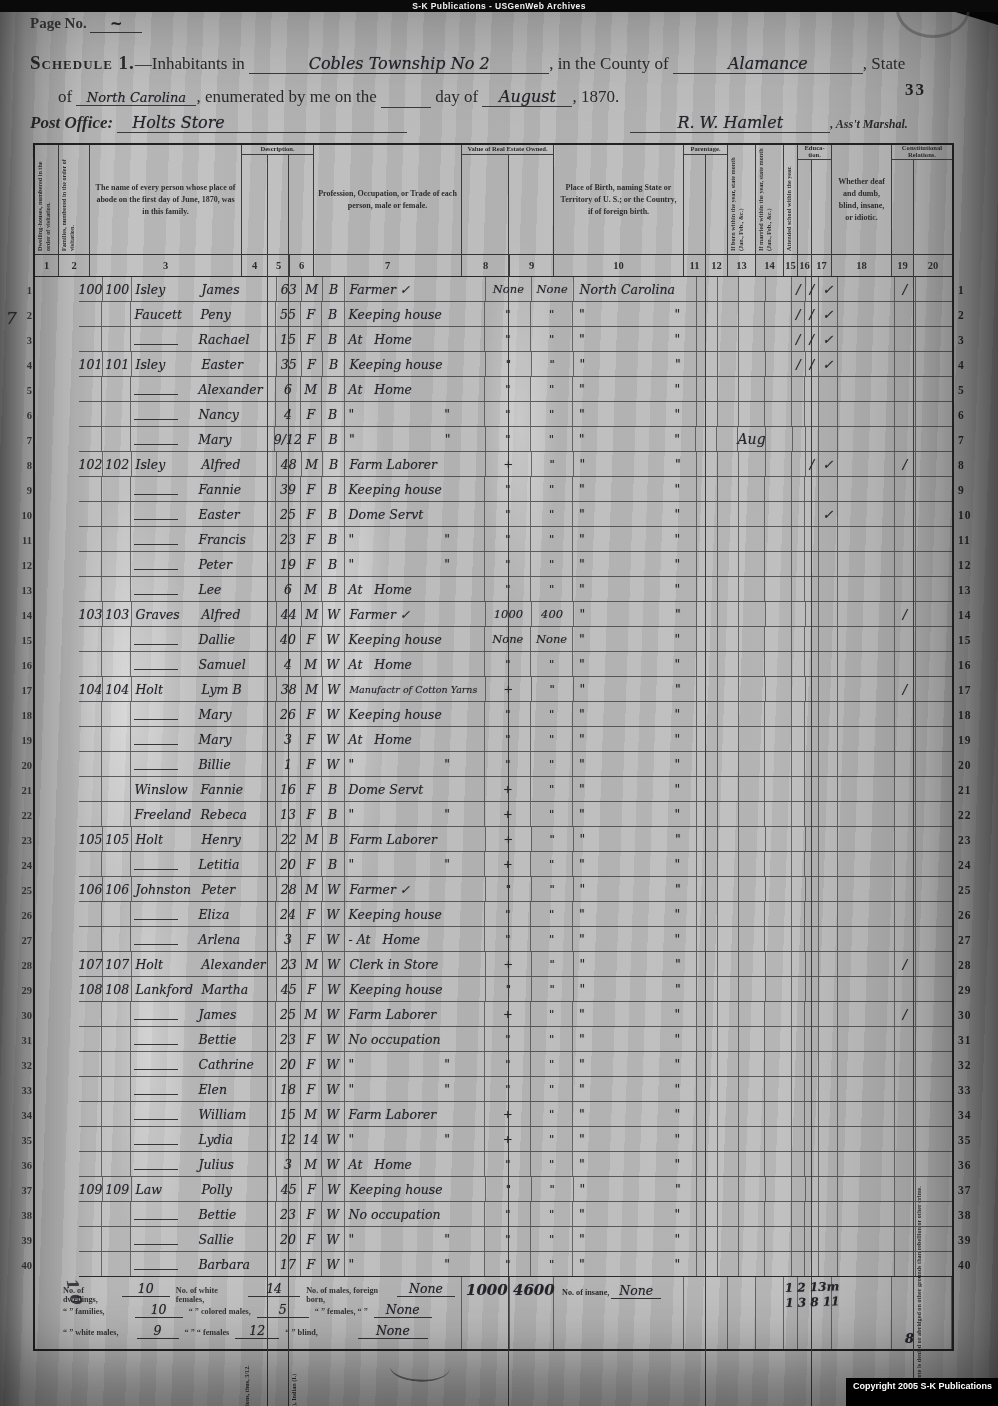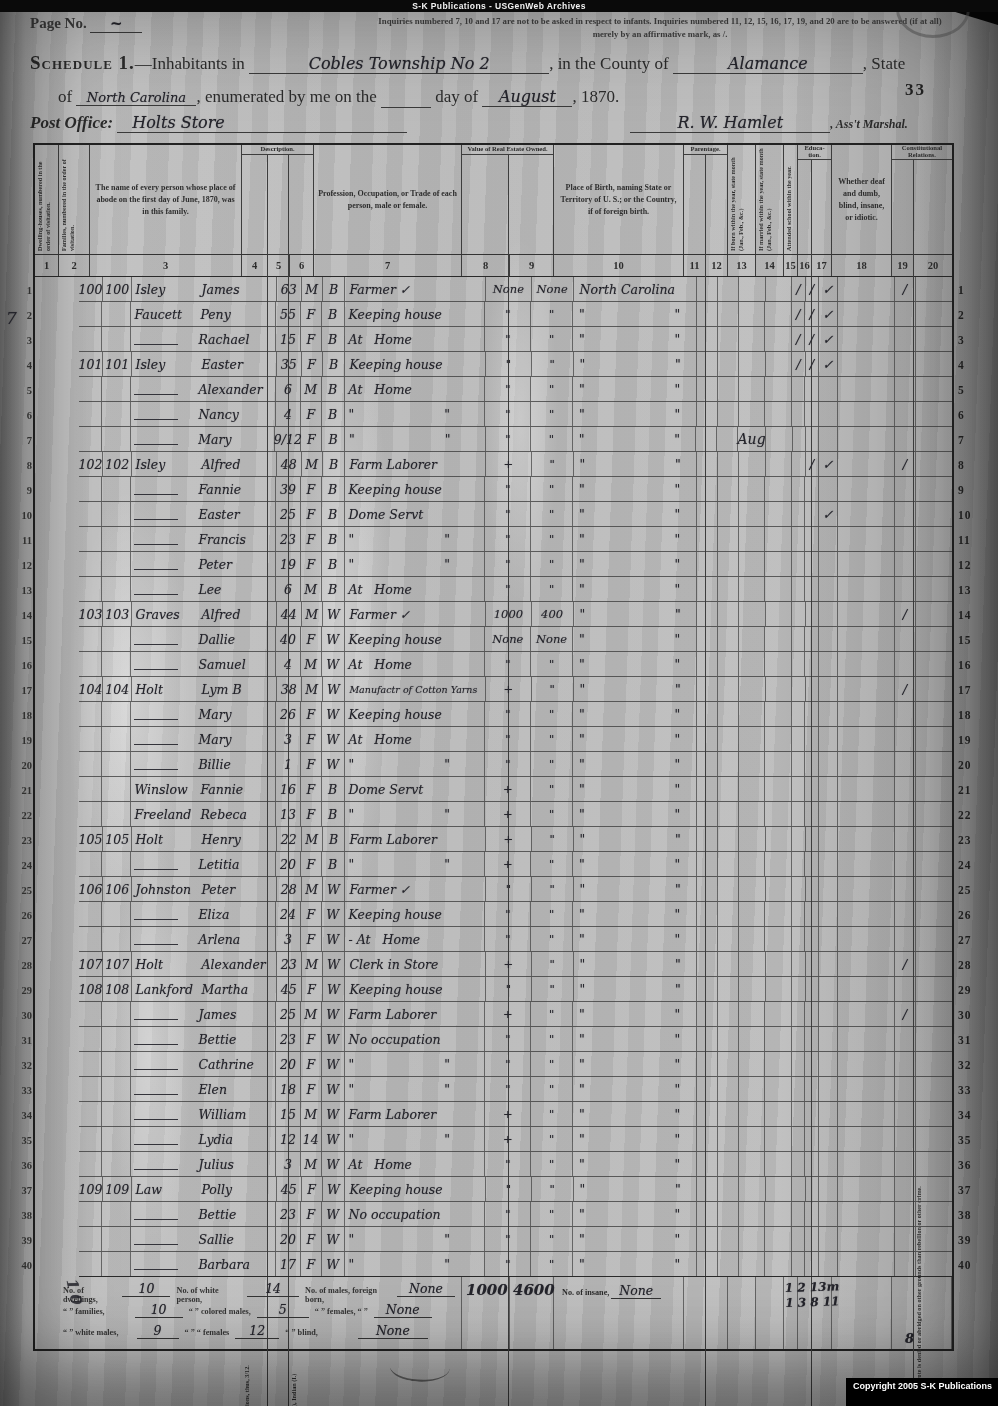--- a/index.html
+++ b/index.html
@@ -123,24 +123,20 @@
 
   <div class="topbar">S-K Publications - USGenWeb Archives</div>
   <div class="corner-wedge"></div>
   <div class="stamp"></div>
 
   <div class="pageno">
     <span>Page No.</span>
     <span class="uline hw" style="min-width:52px">~</span>
   </div>
 
-  <div class="instr">
-    <span>Inquiries numbered 7, 10 and 17 are not to be asked in respect to infants.  Inquiries numbered 11, 12, 15, 16, 17, 19, and 20 are to be answered (if at all)</span><br>
-    <span>merely by an affirmative mark, as /.</span>
-  </div>
 
   <div class="titleline">
     <span class="sched">Schedule 1.</span><span>—Inhabitants in</span>
     <span class="uline hw hwbig" style="min-width:300px">Cobles Township No 2</span><span>, in the County of</span>
     <span class="uline hw hwbig" style="min-width:190px">Alamance</span><span>, State</span>
   </div>
 
   <div class="line2">
     <span>of</span>
     <span class="uline hw" style="min-width:120px;font-size:13px">North Carolina</span><span>, enumerated by me on the</span>
@@ -1146,21 +1142,21 @@
           <div class="cell c20 w20 ctr"></div>
         </div>
       </div>
 
     <div class="totals">
       <div class="tzone tlabels">
         <span class="hw stray-10">1 0</span>
         <div class="tl">
           <span class="lab">No. of dwellings,</span>
           <span class="val hw" style="min-width:48px">10</span>
-          <span class="lab">No. of white person,</span>
+          <span class="lab">No. of white females,</span>
           <span class="val hw" style="min-width:52px">14</span>
           <span class="lab">No. of males, foreign born,</span>
           <span class="val hw" style="min-width:58px">None</span>
         </div>
         <div class="tl">
           <span class="lab">“  ” families,</span>
           <span class="val hw" style="min-width:48px;margin-left:30px">10</span>
           <span class="lab">“  ” colored males,</span>
           <span class="val hw" style="min-width:52px">5</span>
           <span class="lab">“ ” females,  “    ”</span>

